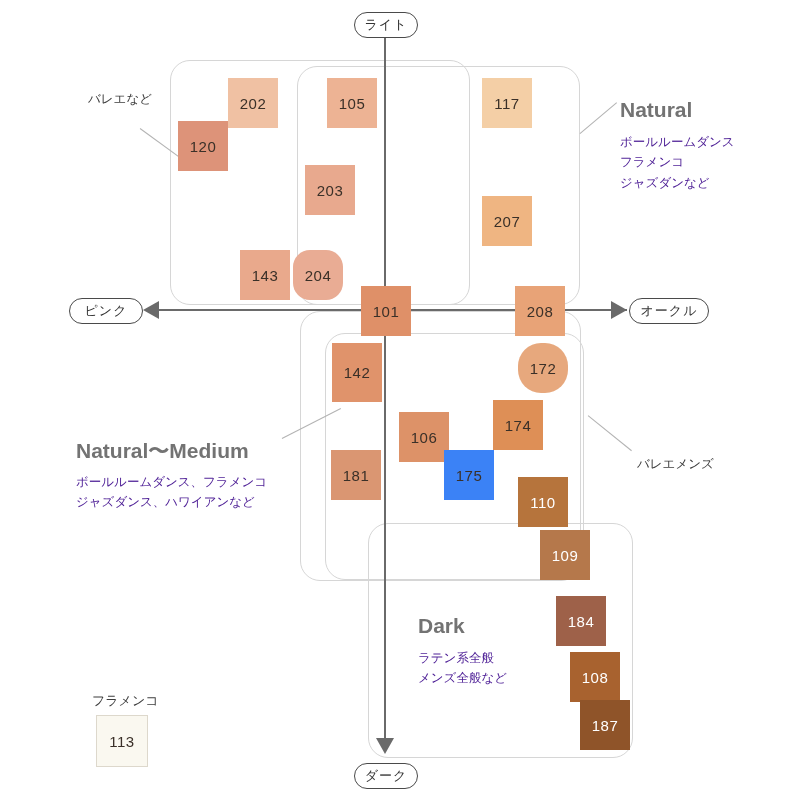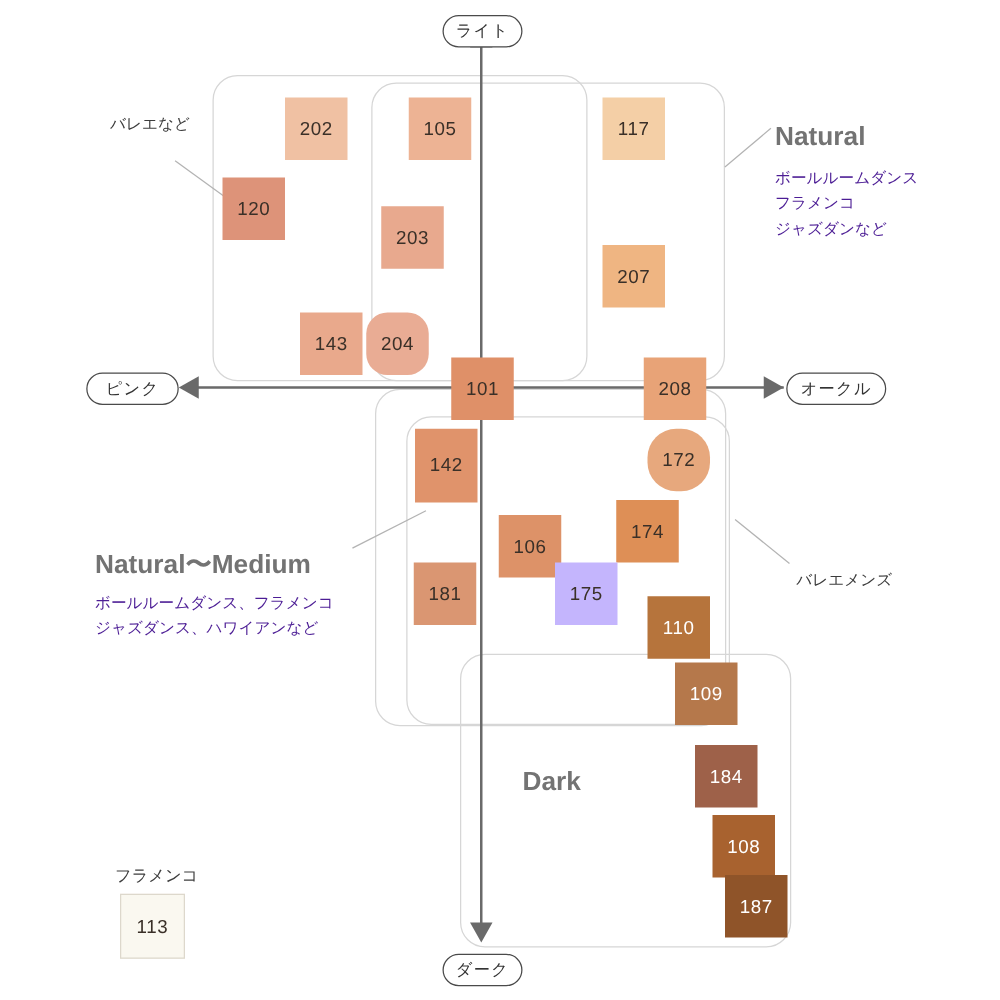--- a/index.html
+++ b/index.html
@@ -171,28 +171,32 @@
     <div>ジャズダンなど</div>
   </div>
 
   <div class="grp-title" style="left:76px; top:437px;"><span>Natural〜Medium</span></div>
   <div class="grp-sub" style="left:76px; top:472px;">
     <div>ボールルームダンス、フラメンコ</div>
     <div>ジャズダンス、ハワイアンなど</div>
   </div>
 
   <div class="grp-title" style="left:418px; top:614px;"><span>Dark</span></div>
+  <div class="grp-sub" style="left:418px; top:648px;">
+    <div>ラテン系全般</div>
+    <div>メンズ全般など</div>
+  </div>
 
   <div class="white-label" style="left:92px; top:692px;"><span>フラメンコ</span></div>
 
   <div id="swatch-layer">
       <div class="swatch" style="left: 228px; top: 78px; width: 50px; height: 50px; background: rgb(240, 193, 163);">
         <span>202</span>
       </div>
-      <div class="swatch" style="left: 178px; top: 142px; width: 50px; height: 50px; background: rgb(221, 147, 121);">
+      <div class="swatch" style="left: 178px; top: 121px; width: 50px; height: 50px; background: rgb(221, 147, 121);">
         <span>120</span>
       </div>
       <div class="swatch" style="left: 327px; top: 78px; width: 50px; height: 50px; background: rgb(237, 179, 148);">
         <span>105</span>
       </div>
       <div class="swatch" style="left: 482px; top: 78px; width: 50px; height: 50px; background: rgb(244, 207, 166);">
         <span>117</span>
       </div>
       <div class="swatch" style="left: 305px; top: 165px; width: 50px; height: 50px; background: rgb(232, 169, 142);">
         <span>203</span>
@@ -220,21 +224,21 @@
       </div>
       <div class="swatch" style="left: 493px; top: 400px; width: 50px; height: 50px; background: rgb(222, 143, 86);">
         <span>174</span>
       </div>
       <div class="swatch" style="left: 399px; top: 412px; width: 50px; height: 50px; background: rgb(221, 146, 104);">
         <span>106</span>
       </div>
       <div class="swatch" style="left: 331px; top: 450px; width: 50px; height: 50px; background: rgb(218, 150, 114);">
         <span>181</span>
       </div>
-      <div class="swatch" style="left: 444px; top: 450px; width: 50px; height: 50px; background: #c4b5fd;">
+      <div class="swatch" style="left: 444px; top: 450px; width: 50px; height: 50px; background: #3b82f6;">
         <span>175</span>
       </div>
       <div class="swatch light-text" style="left: 518px; top: 477px; width: 50px; height: 50px; background: rgb(182, 116, 60);">
         <span>110</span>
       </div>
       <div class="swatch light-text" style="left: 540px; top: 530px; width: 50px; height: 50px; background: rgb(181, 120, 75);">
         <span>109</span>
       </div>
       <div class="swatch light-text" style="left: 556px; top: 596px; width: 50px; height: 50px; background: rgb(158, 97, 73);">
         <span>184</span>

